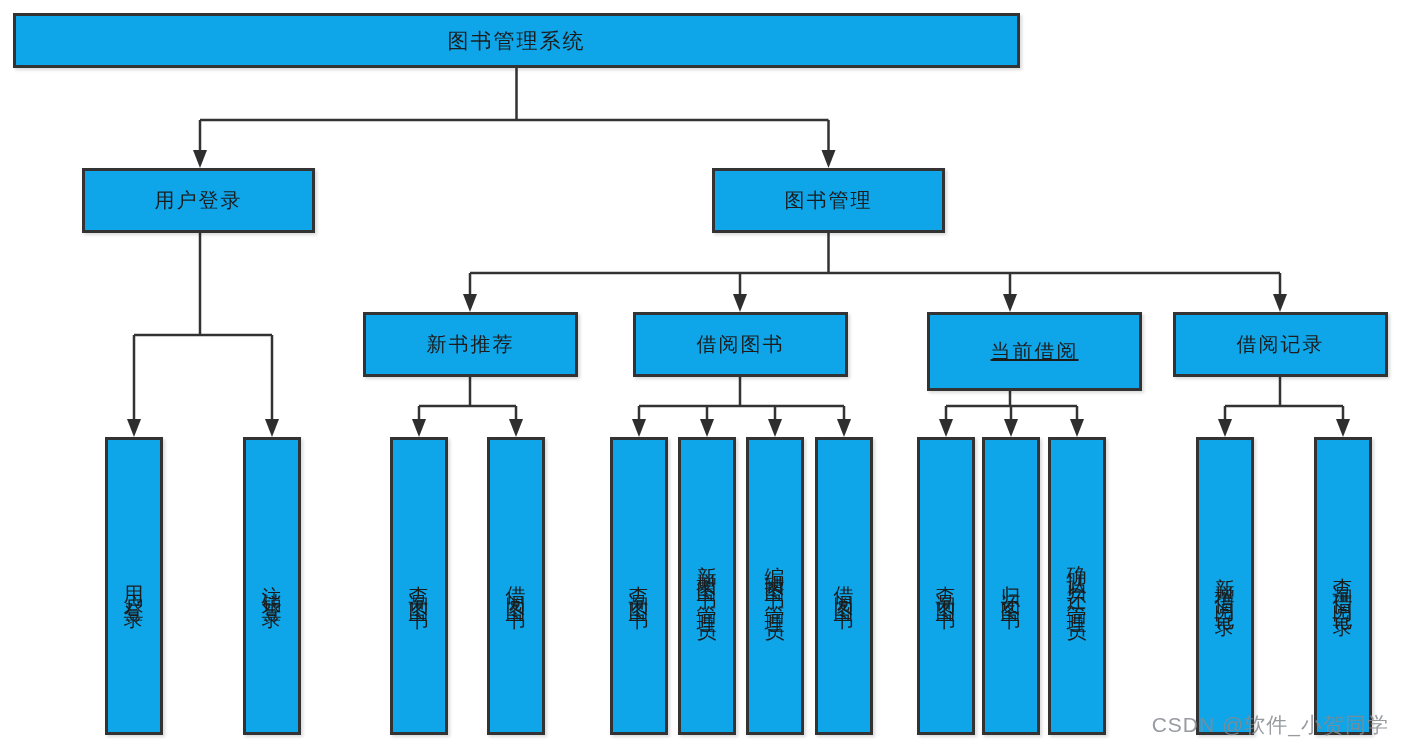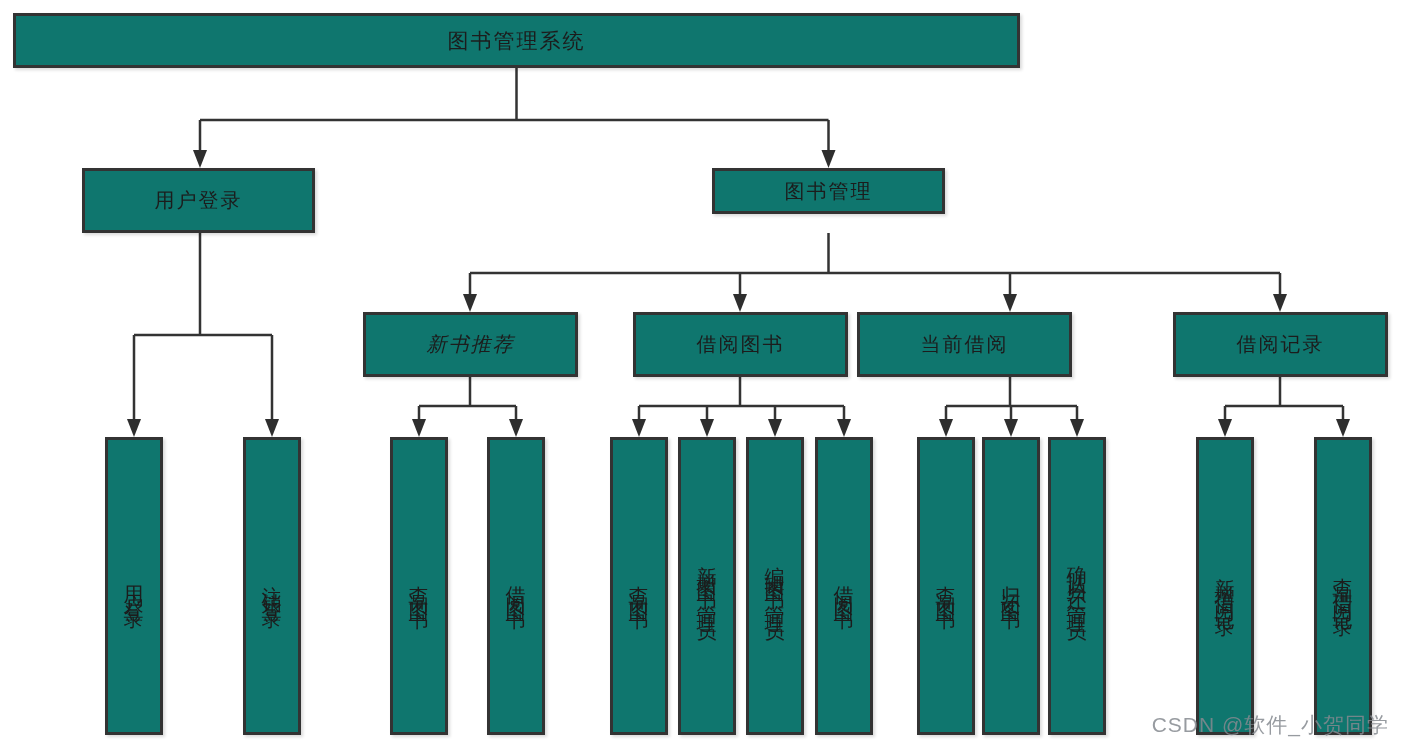--- a/index.html
+++ b/index.html
@@ -9,21 +9,21 @@
     background:#ffffff;
     font-family:"Liberation Sans", sans-serif;
     overflow:hidden;
   }
   svg.wires { position:absolute; left:0; top:0; width:1405px; height:747px; }
   svg.wires path { stroke:#333333; stroke-width:2.5; fill:none; }
   svg.wires polygon { fill:#2e2e2e; }
   .box {
     position:absolute;
     box-sizing:border-box;
-    background:#0f766e;
+    background:#0ea5e9;
     border:3px solid #333333;
     box-shadow:2px 2px 3px rgba(0,0,0,0.15);
     display:flex; align-items:center; justify-content:center;
     color:#1c1c1c;
     font-size:20px;
     letter-spacing:2px;
     text-align:center;
   }
   .box.root { font-size:21px; }
   .vbox span.vt {
@@ -79,25 +79,25 @@
     <polygon points="1070,419 1084,419 1077,437"></polygon>
 
     <path d="M1280 377 V406 M1225 406 H1343 M1225 406 V420 M1343 406 V420"></path>
     <polygon points="1218,419 1232,419 1225,437"></polygon>
     <polygon points="1336,419 1350,419 1343,437"></polygon>
   </svg>
 
   <div class="box root" style="left:13px; top:13px; width:1007px; height:55px;">图书管理系统</div>
 
   <div class="box" style="left:82px; top:168px; width:233px; height:65px;">用户登录</div>
-  <div class="box" style="left:712px; top:168px; width:233px; height:46px;">图书管理</div>
+  <div class="box" style="left:712px; top:168px; width:233px; height:65px;">图书管理</div>
 
-  <div class="box" style="left:363px; top:312px; width:215px; height:65px;font-style:italic;">新书推荐</div>
+  <div class="box" style="left:363px; top:312px; width:215px; height:65px;">新书推荐</div>
   <div class="box" style="left:633px; top:312px; width:215px; height:65px;">借阅图书</div>
-  <div class="box" style="left:857px; top:312px; width:215px; height:65px;">当前借阅</div>
+  <div class="box" style="left:927px; top:312px; width:215px; height:79px;text-decoration:underline;">当前借阅</div>
   <div class="box" style="left:1173px; top:312px; width:215px; height:65px;">借阅记录</div>
 
   <div class="box vbox" style="left:105px; top:437px; width:58px; height:298px;">
     <span class="vt">用户登录</span>
   </div>
   <div class="box vbox" style="left:243px; top:437px; width:58px; height:298px;">
     <span class="vt">注销登录</span>
   </div>
 
   <div class="box vbox" style="left:390px; top:437px; width:58px; height:298px;">

